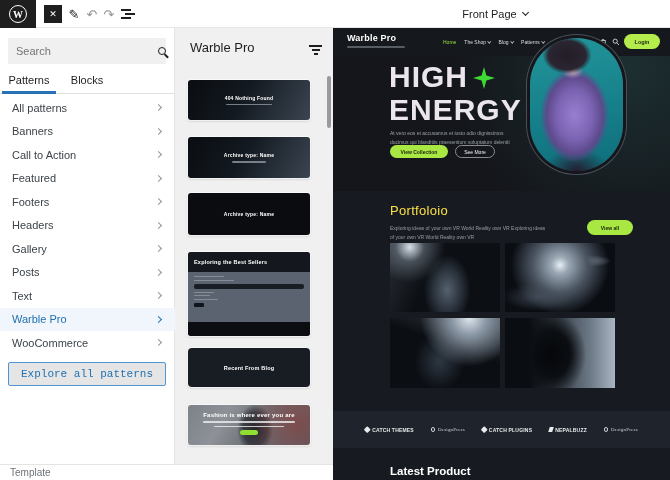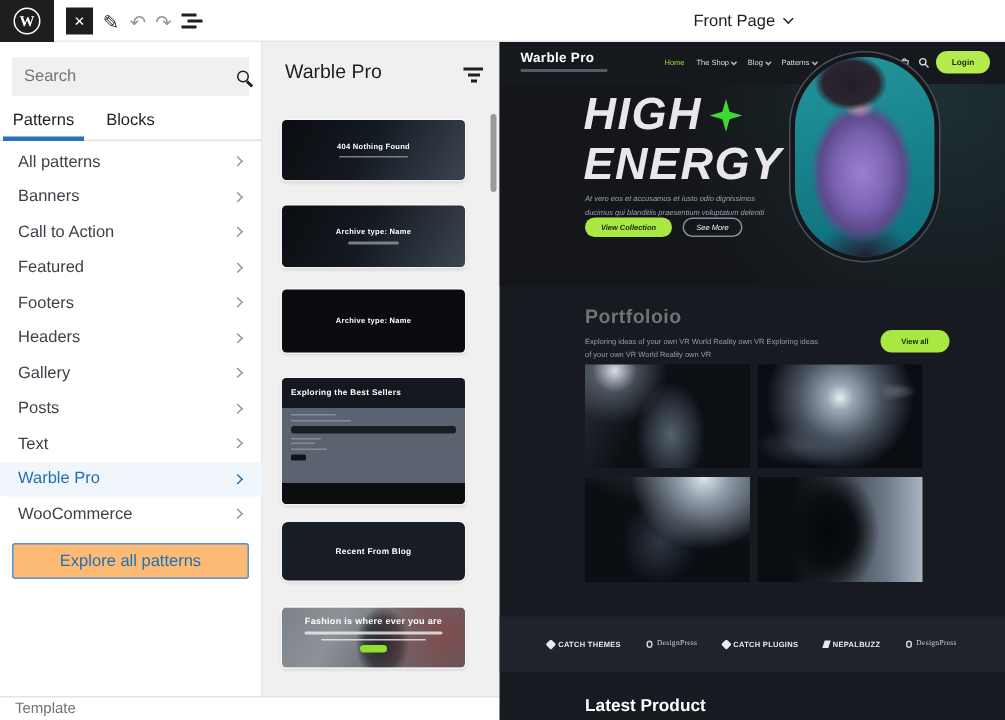--- a/index.html
+++ b/index.html
@@ -30,21 +30,21 @@
   .mag { width:8px; height:8px; border:1.5px solid #1e1e1e; border-radius:50%; position:relative; margin-right:12px; flex:none; }
   .mag::after { content:""; position:absolute; width:5px; height:1.5px; background:#1e1e1e; transform:rotate(45deg); right:-4px; bottom:-2px; }
   .tabs { position:absolute; left:0; top:40px; width:175px; height:26px; display:flex; border-bottom:1px solid #e0e0e0; }
   .tab { width:58px; text-align:center; font-size:11px; color:#1e1e1e; line-height:25px; position:relative; cursor:pointer; }
   .tab.active::after { content:""; position:absolute; left:2px; right:2px; bottom:-1px; height:3px; background:#2a72b6; }
   .cats { position:absolute; left:0; top:68px; width:175px; }
   .cat { height:23.5px; display:flex; align-items:center; justify-content:space-between; padding:0 14px 0 12px; font-size:11px; color:#3c434a; cursor:pointer; }
   .chev-right { width:5px; height:5px; border-right:1.3px solid #8f969d; border-top:1.3px solid #8f969d; transform:rotate(45deg); }
   .cat.active { background:#f0f6fc; color:#2271b1; border-radius:2px; }
   .cat.active .chev-right { border-color:#2271b1; }
-  .explore { position:absolute; left:8px; top:334px; width:158px; height:24px; background:#fdba74; border:1px solid #4f94d4; border-radius:2px; color:#2271b1; font-size:11px; display:flex; align-items:center; justify-content:center; cursor:pointer; }
+  .explore { position:absolute; left:8px; top:334px; width:158px; height:24px; background:#e5e5e5; border:1px solid #4f94d4; border-radius:2px; color:#2271b1; font-size:11px; display:flex; align-items:center; justify-content:center; cursor:pointer;font-family:Liberation Mono, monospace; }
 
   
   #efooter { left:0; top:464px; width:333px; height:16px; background:#fff; border-top:1px solid #e4e4e4; display:flex; align-items:center; padding-left:10px; font-size:10px; color:#6e7378; }
 
   
   #patterns { left:175px; top:28px; width:158px; height:436px; background:#f0f0f0; overflow:hidden; }
   .pp-title { position:absolute; left:15px; top:12px; font-size:13px; font-weight:500; color:#1e1e1e; }
   .filter-icon { position:absolute; left:134px; top:17px; width:13px; cursor:pointer; }
   .filter-icon .f { height:1.5px; background:#1e1e1e; margin:0 auto 2.5px auto; }
   .f1 { width:13px; } .f2 { width:8px; } .f3 { width:4px; }
@@ -83,38 +83,38 @@
   .pv-nav { position:absolute; left:110px; top:0; height:28px; display:flex; align-items:center; gap:8px; }
   .pv-nav-item { font-size:5px; color:#dcdee2; display:flex; align-items:center; cursor:pointer; }
   .pv-nav-item.active { color:#96e23d; }
   .pv-caret { width:2.5px; height:2.5px; border-right:1px solid #aeb2b8; border-bottom:1px solid #aeb2b8; transform:rotate(45deg); margin-left:2px; margin-top:-1px; }
   .pv-ico { position:absolute; top:10px; width:8px; height:8px; cursor:pointer; }
   .pv-cart { left:266px; }
   .pv-search { left:279px; }
   .pv-login { position:absolute; left:291px; top:6px; width:36px; height:15px; background:#b5ec4d; border-radius:8px; display:flex; align-items:center; justify-content:center; font-size:5.5px; font-weight:bold; color:#1d2710; cursor:pointer; }
 
   .pv-hero { position:absolute; left:0; top:28px; width:337px; height:135px;
-             background: radial-gradient(circle at 88% 8%, rgba(42,84,82,.40) 0%, transparent 55%), #14161b; font-style: italic; }
+             background: radial-gradient(circle at 88% 8%, rgba(42,84,82,.40) 0%, transparent 55%), #14161b; }
   .hero-h1 { position:absolute; left:56px; top:4px; font-size:30px; font-weight:bold; letter-spacing:1px; color:#eae6ec; line-height:33px; }
   .sparkle { display:inline-block; width:22px; height:22px; background:#3fd834; margin-left:5px; transform:translateY(2px);
              clip-path:polygon(50% 0%,61% 39%,100% 50%,61% 61%,50% 100%,39% 61%,0% 50%,39% 39%); }
   .hero-p { position:absolute; left:57px; top:73px; width:122px; font-size:5px; color:#9aa1aa; line-height:1.8; }
   .hero-btns { position:absolute; left:57px; top:89px; display:flex; gap:7px; }
   .btn-primary { width:58px; height:13px; background:#a9e843; border-radius:7px; display:flex; align-items:center; justify-content:center; font-size:5px; font-weight:bold; color:#1a230c; cursor:pointer; }
   .btn-secondary { width:40px; height:13px; border:1px solid #878d95; border-radius:7px; display:flex; align-items:center; justify-content:center; font-size:5px; color:#f0f1f3; cursor:pointer; }
   .capsule { position:absolute; left:197px; top:10px; width:93px; height:133px; border-radius:47px;
              box-shadow:0 0 0 3px #14161b, 0 0 0 4px #4a5059; cursor:pointer;
              background:
                radial-gradient(ellipse 34px 26px at 40% 13%, #221d27 0%, #2b2531 55%, transparent 72%),
                radial-gradient(ellipse 15px 11px at 46% 25%, #c9a2b8 0%, transparent 70%),
                radial-gradient(ellipse 40px 55px at 48% 58%, #9a7fd0 0%, #7b63b2 45%, #5d4a8c 70%, transparent 86%),
                radial-gradient(ellipse 42px 30px at 50% 100%, #241d30 0%, transparent 78%),
                linear-gradient(170deg,#23959b 0%,#18848d 45%,#0e6e7c 100%); }
 
-  .pf-heading { position:absolute; left:57px; top:175px; font-size:13px; font-weight:bold; color:#737373; letter-spacing:.3px; }
+  .pf-heading { position:absolute; left:57px; top:175px; font-size:13px; font-weight:normal; color:#fde047; letter-spacing:.3px; }
   .pf-desc { position:absolute; left:57px; top:196px; width:160px; font-size:5px; color:#979da6; line-height:1.8; }
   .pf-viewall { position:absolute; left:254px; top:192px; width:46px; height:15px; background:#a9e843; border-radius:8px; display:flex; align-items:center; justify-content:center; font-size:5px; font-weight:bold; color:#1a230c; cursor:pointer; }
   .ph { position:absolute; width:110px; height:69px; cursor:pointer; }
   .ph1 { left:57px; top:215px;
          background: radial-gradient(circle at 18% 6%, rgba(225,233,242,.95) 0%, rgba(160,175,190,.35) 13%, transparent 32%),
                      linear-gradient(115deg, rgba(200,215,230,.16) 0%, transparent 38%),
                      radial-gradient(ellipse 30px 45px at 52% 68%, #55616e 0%, #2b333d 45%, transparent 78%), #0c0f14; }
   .ph2 { left:172px; top:215px;
          background: radial-gradient(circle at 50% 32%, #e9eef3 0%, #9aa7b4 12%, #4a5461 38%, transparent 68%),
                      radial-gradient(ellipse 40px 10px at 74% 26%, #8d99a6 0%, transparent 62%),

